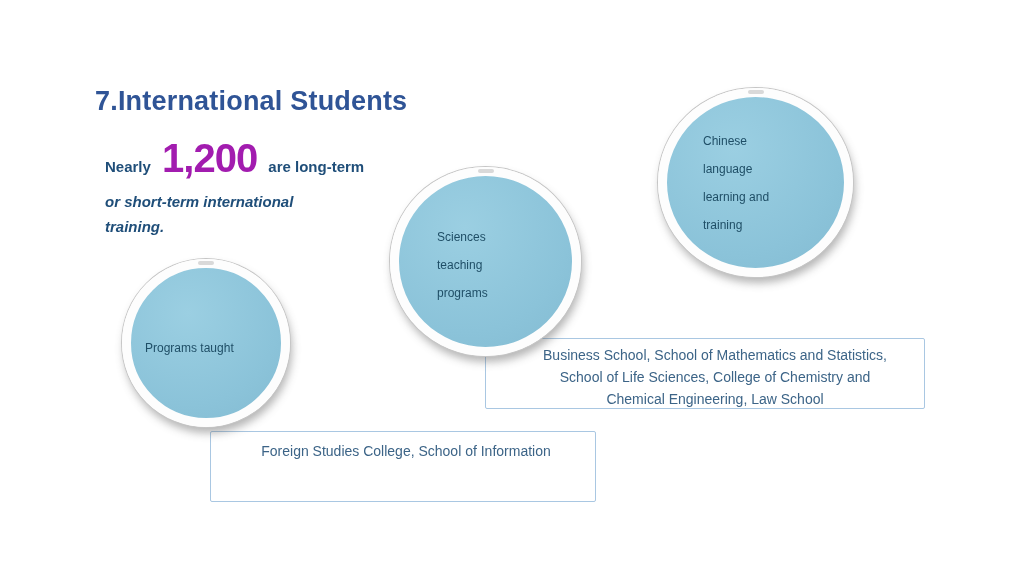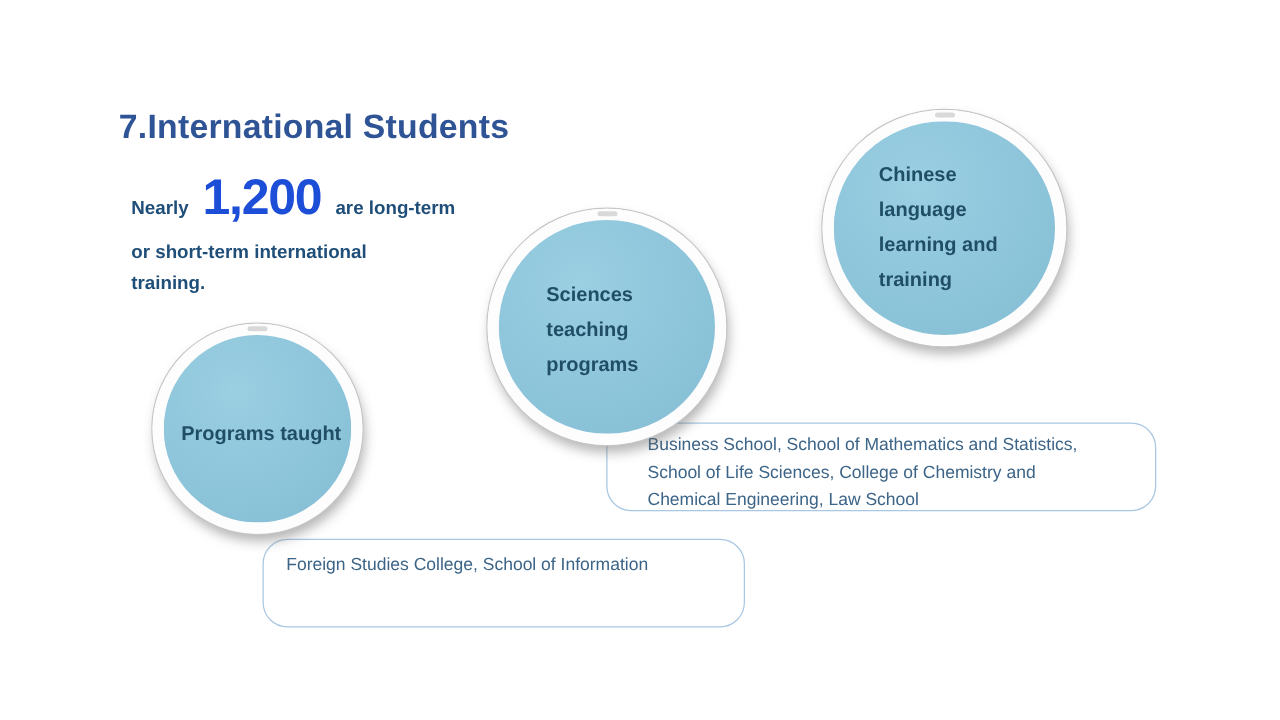--- a/index.html
+++ b/index.html
@@ -37,26 +37,27 @@
     color: #1F4E79;
     font-weight: 700;
     font-size: 15px;
   }
   .stat-line1 {
     white-space: nowrap;
     line-height: 44px;
   }
   .stat-number {
     font-size: 40px;
-    color: #1d4ed8;
+    color: #a21caf;
     margin: 0 7px;
     letter-spacing: -1px;
   }
   .stat-line {
     line-height: 25px;
+    font-style: italic;
   }
 
   
   .circle {
     position: absolute;
     box-sizing: border-box;
     border-radius: 50%;
     background: radial-gradient(circle at 38% 30%, #9bcfe2 0%, #8BC3D9 65%, #83bbd2 100%);
     border: 9px solid #fdfdfd;
     box-shadow: 0 0 0 1px #c6c6c6, 2px 6px 9px rgba(90, 90, 90, 0.45);
@@ -71,42 +72,43 @@
     top: -7px;
     left: 50%;
     transform: translateX(-50%);
     width: 16px;
     height: 4px;
     border-radius: 2px;
     background: #d9d9d9;
   }
   .circle-label {
     color: #1F4E66;
-    font-weight: 700;
-    font-size: 16px;
+    font-weight: 400;
+    font-size: 12px;
     line-height: 28px;
   }
   .circle-1 { left: 122px; top: 259px; width: 168px; height: 168px; }
   .circle-1 .circle-label { padding-left: 14px; padding-top: 10px; }
   .circle-2 { left: 390px; top: 167px; width: 191px; height: 189px; }
   .circle-2 .circle-label { padding-left: 38px; padding-top: 6px; }
   .circle-3 { left: 658px; top: 88px; width: 195px; height: 189px; }
   .circle-3 .circle-label { padding-left: 36px; }
 
   
   .info-box {
     position: absolute;
     box-sizing: border-box;
     border: 1.5px solid #A9C7E2;
-    border-radius: 20px;
+    border-radius: 2px;
     background: #ffffff;
     color: #3C6487;
     font-size: 14px;
     line-height: 22px;
     z-index: 1;
+    text-align: center;
   }
   .box-1 {
     left: 485px;
     top: 338px;
     width: 440px;
     height: 71px;
     padding: 5px 12px 0 32px;
   }
   .box-2 {
     left: 210px;

